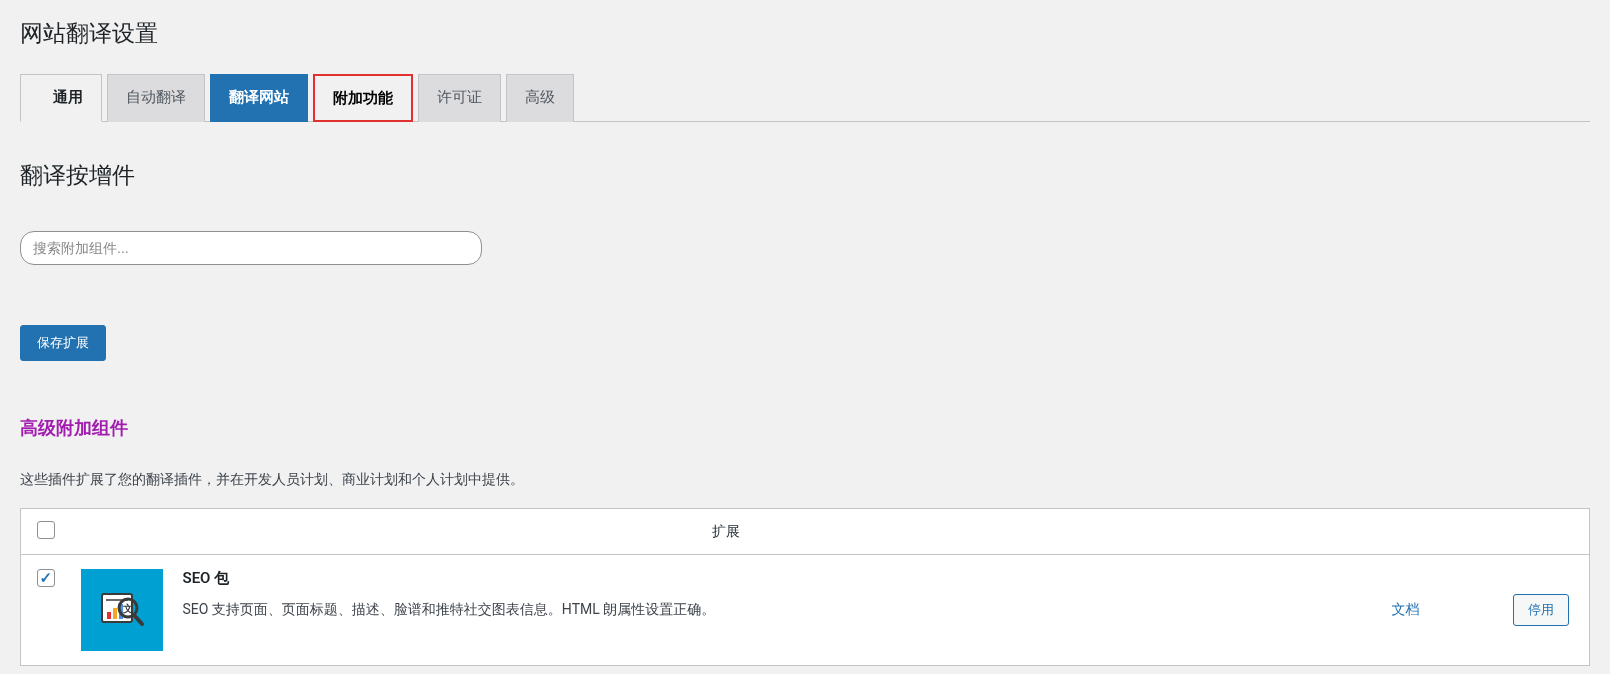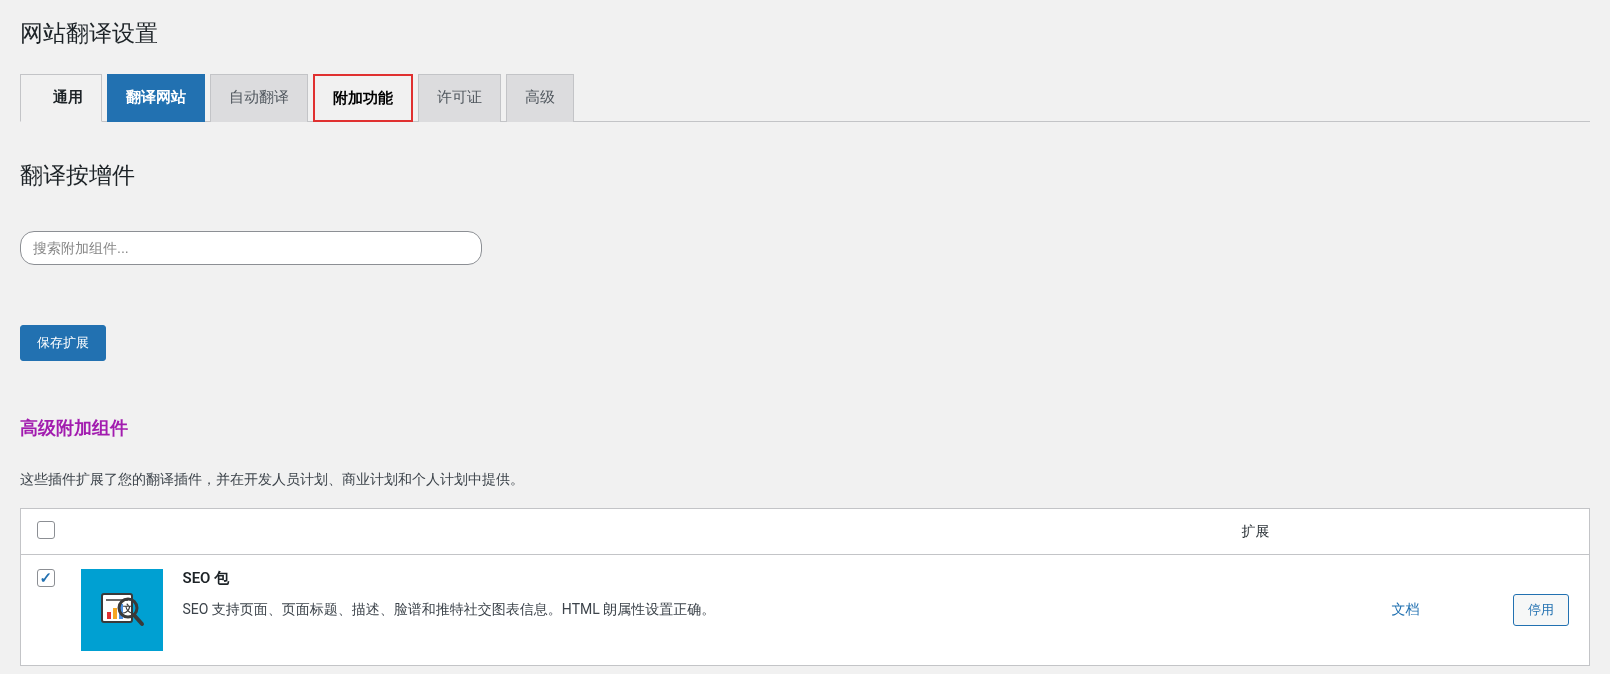--- a/index.html
+++ b/index.html
@@ -96,21 +96,21 @@
       margin-bottom: 18px;
       line-height: 1.6;
     }
     .addon-table {
       width: 100%;
       background: #fff;
       border: 1px solid #c3c4c7;
       border-collapse: collapse;
     }
     .addon-table thead th {
-      text-align: right;
+      text-align: center;
       padding: 12px 10px;
       font-weight: 400;
       font-size: 14px;
       border-bottom: 1px solid #c3c4c7;
       background: #fff;
       color: #2c3338;
     }
     .addon-table thead th.checkbox-col { width: 50px; text-align: center; }
     .addon-table thead th.icon-col { width: 100px; }
     .addon-table tbody td {
@@ -191,22 +191,22 @@
   </style>
 </head>
 <body>
 
 
 
 <h1>网站翻译设置</h1>
 
 <div class="tabs">
   <div class="tab white">通用</div>
+  <div class="tab">自动翻译</div>
   <div class="tab active">翻译网站</div>
-  <div class="tab">自动翻译</div>
   <div class="tab highlight">附加功能</div>
   <div class="tab">许可证</div>
   <div class="tab">高级</div>
 </div>
 
 <h2 class="section">翻译按增件</h2>
 
 <input type="text" class="search-input" placeholder="搜索附加组件..." style="">
 
 <div>

